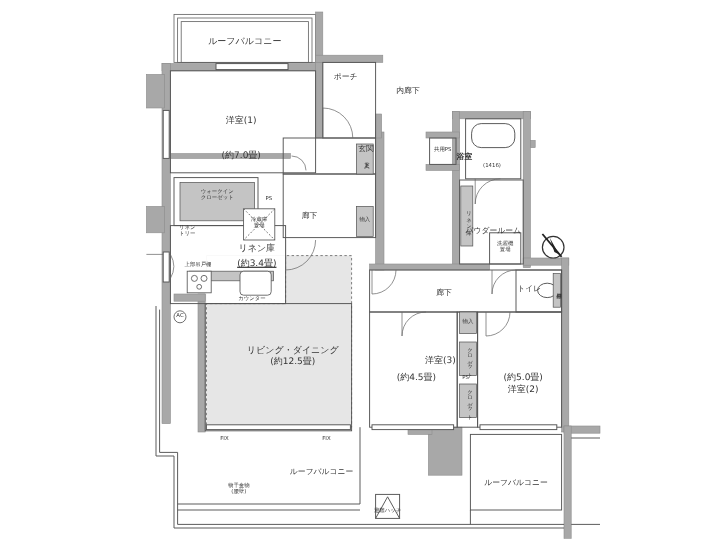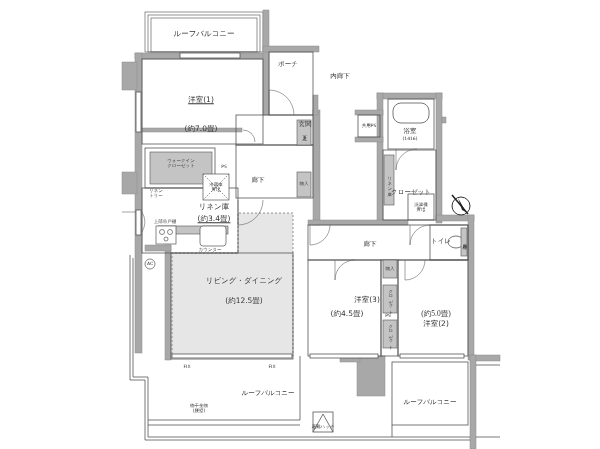--- a/index.html
+++ b/index.html
@@ -159,41 +159,41 @@
     <rect x="180" y="53" width="60" height="5"></rect>
     <rect x="136" y="92" width="5" height="40"></rect>
     <rect x="136" y="210" width="5" height="25"></rect>
     <rect x="172" y="354" width="120" height="4"></rect>
     <rect x="310" y="354" width="68" height="4"></rect>
     <rect x="400" y="354" width="64" height="4"></rect>
   </g>
 </svg>
 
 <div class="lbl m" style="left:204px;top:34px;">ルーフバルコニー</div>
-<div class="lbl m" style="left:201px;top:100px;text-decoration:underline;">洋室(1)</div>
+<div class="lbl m" style="left:201px;top:100px;">洋室(1)</div>
 <div class="lbl m" style="left:201px;top:129px;">(約7.0畳)</div>
 <div class="lbl s" style="left:288px;top:64px;">ポーチ</div>
 <div class="lbl s" style="left:340px;top:76px;">内廊下</div>
 <div class="lbl s" style="left:277px;top:124px;margin-left:28px;">玄関</div>
 <div class="lbl s" style="left:258px;top:180px;">廊下</div>
 <div class="lbl xs" style="left:181px;top:163px;white-space:pre;">ウォークイン
 クローゼット</div>
 <div class="lbl m" style="left:214px;top:207px;">リネン庫</div>
 <div class="lbl m" style="left:214px;top:219px;text-decoration:underline;">(約3.4畳)</div>
-<div class="lbl m" style="left:244px;top:281px;">リビング・ダイニング</div>
+<div class="lbl m" style="left:244px;top:292px;">リビング・ダイニング</div>
 <div class="lbl m" style="left:244px;top:301px;">(約12.5畳)</div>
-<div class="lbl s" style="left:410px;top:131px;">浴室</div>
+<div class="lbl s" style="left:387px;top:131px;font-weight:bold;">浴室</div>
 <div class="lbl xs" style="left:410px;top:139px;">(1416)</div>
-<div class="lbl s" style="left:411px;top:192px;">クローゼット</div>
+<div class="lbl s" style="left:411px;top:192px;">パウダールーム</div>
 <div class="lbl s" style="left:441px;top:241px;">トイレ</div>
 <div class="lbl s" style="left:370px;top:244px;">廊下</div>
 <div class="lbl m" style="left:367px;top:300px;">洋室(3)</div>
 <div class="lbl m" style="left:347px;top:314px;">(約4.5畳)</div>
 <div class="lbl m" style="left:436px;top:300px;margin-top:24px;">洋室(2)</div>
-<div class="lbl m" style="left:436px;top:314px;font-family:Liberation Serif, serif;">(約5.0畳)</div>
+<div class="lbl m" style="left:436px;top:314px;">(約5.0畳)</div>
 <div class="lbl s" style="left:268px;top:393px;">ルーフバルコニー</div>
 <div class="lbl s" style="left:430px;top:402px;">ルーフバルコニー</div>
 
 <div class="lbl xs v" style="left:304px;top:132px;">下足入</div>
 <div class="lbl xs" style="left:304px;top:184px;">物入</div>
 <div class="lbl xs" style="left:390px;top:269px;">物入</div>
 <div class="lbl xs v" style="left:390px;top:299px;">クロゼット</div>
 <div class="lbl xs v" style="left:390px;top:334px;">クロゼット</div>
 <div class="lbl xs" style="left:224px;top:167px;">PS</div>
 <div class="lbl xs" style="left:388px;top:316px;">PS</div>

